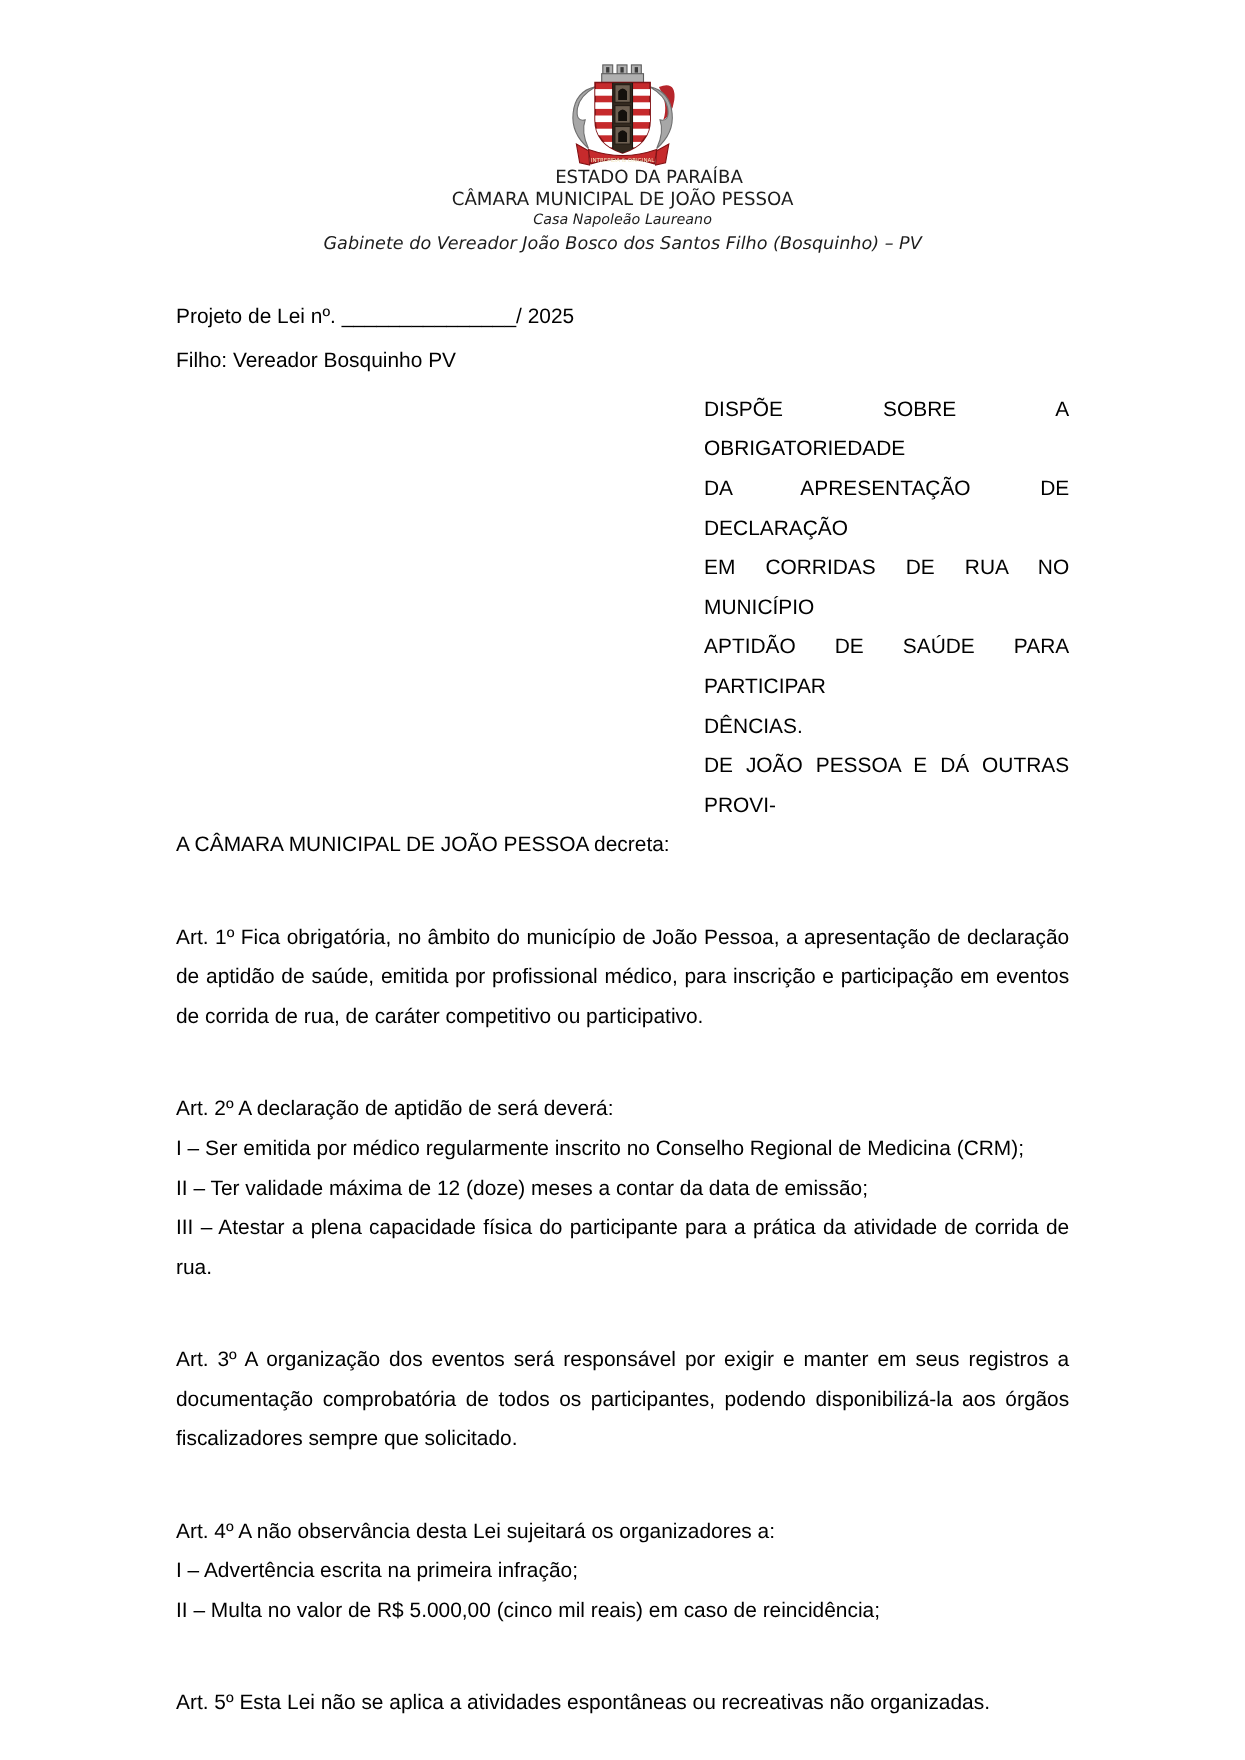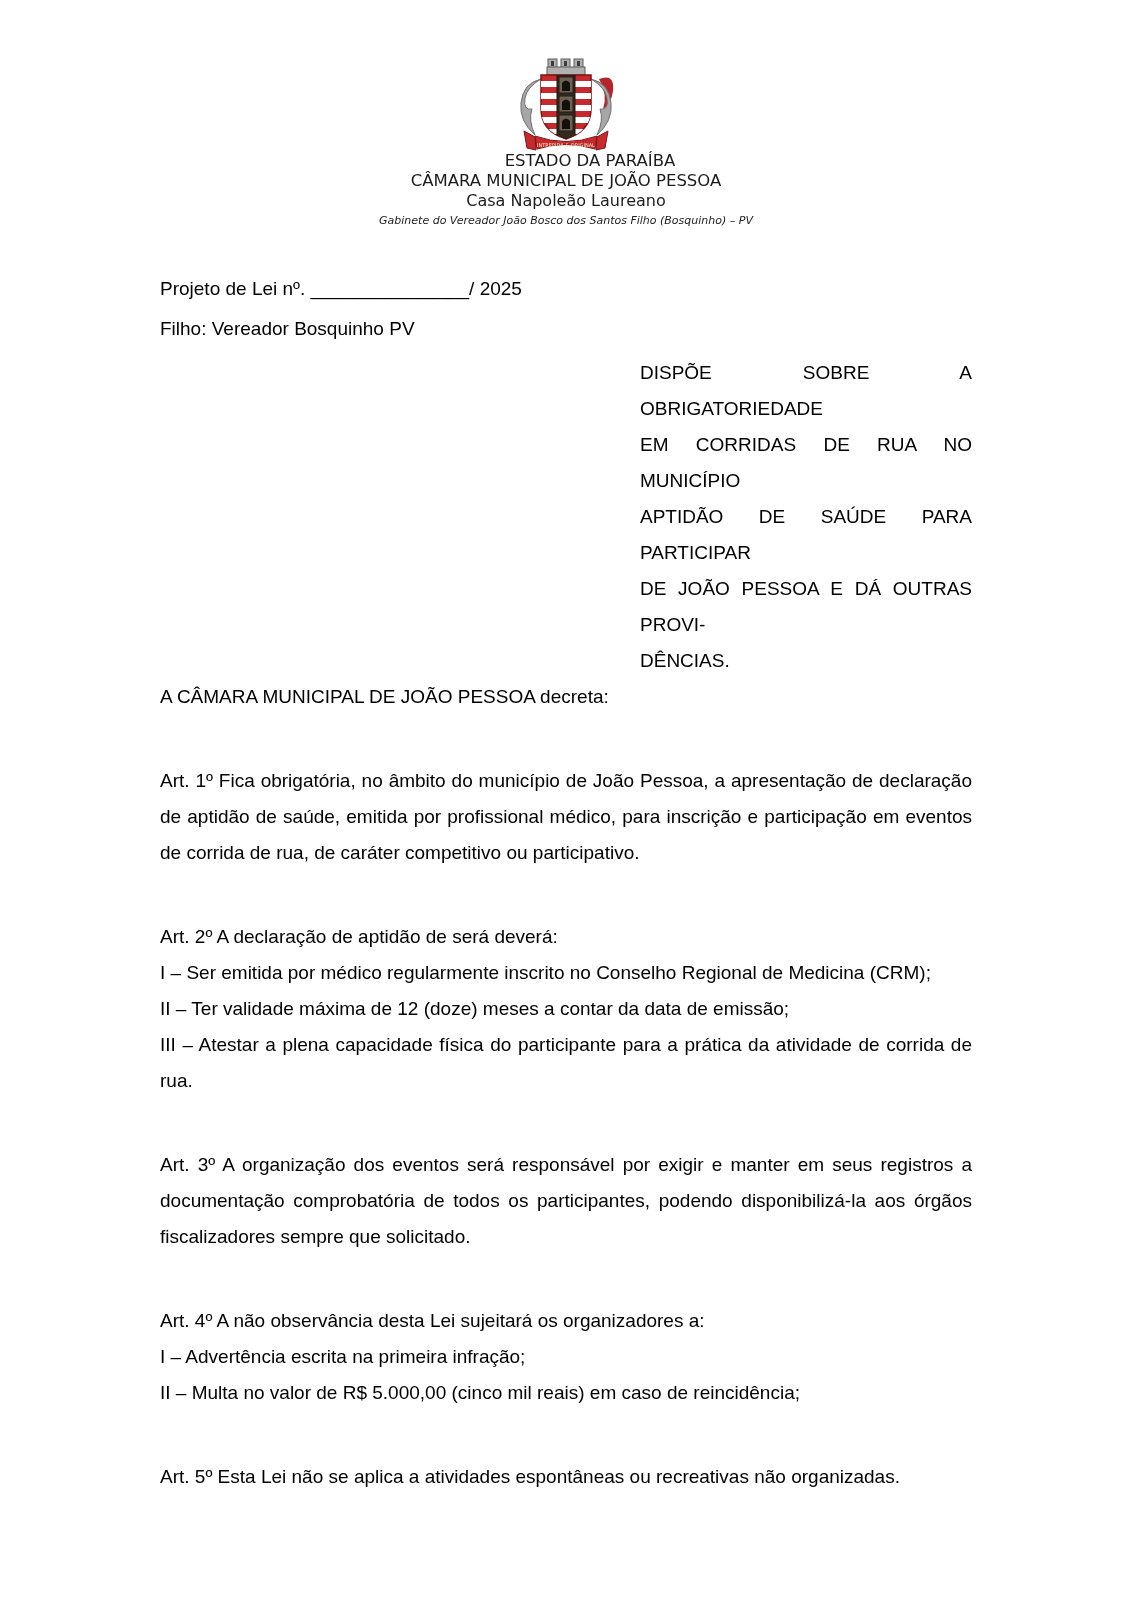--- a/index.html
+++ b/index.html
@@ -8,22 +8,22 @@
   .page { position:absolute; left:0; top:0; width:1132px; height:1600px; background:#fff; }
 
   
   .crest { position:absolute; left:505px; top:57px; width:122px; height:102px; }
 
   
   .hdr { position:absolute; top:151px; left:0; width:1132px; text-align:center;
          font-family:"DejaVu Sans", sans-serif; color:#1c1c1c; }
   .hdr-l1 { font-size:16.5px; line-height:20px;padding-left:48px; }
   .hdr-l2 { font-size:16.5px; line-height:20px; }
-  .hdr-l3 { font-size:16px;   line-height:20px; }
-  .hdr-l4 { font-size:11px;   line-height:20px; font-style:italic; }
+  .hdr-l3 { font-size:13px;   line-height:20px; font-style:italic; }
+  .hdr-l4 { font-size:16px;   line-height:20px; font-style:italic; }
 
   
   .content { position:absolute; left:160px; top:0; width:812px;
              font-size:19px; line-height:36px; color:#000; }
   .meta1 { margin-top:271px; white-space:nowrap; }
   .meta2 { margin-top:4px; }
   .blank-line { letter-spacing:0; }
 
   .ementa { margin-top:8px; margin-left:auto; width:332px; }
   .ementa-line { text-align:justify; text-align-last:justify; }
@@ -97,24 +97,25 @@
   </div>
 
   <div class="content">
 
     <div class="meta1"><span>Projeto de Lei nº. </span><span class="blank-line">_______________</span><span>/ 2025</span></div>
 
     <div class="meta2">Filho: Vereador Bosquinho PV</div>
 
     <div class="ementa">
         <div class="ementa-line">DISPÕE SOBRE A OBRIGATORIEDADE</div>
+        <div class="ementa-line">DA APRESENTAÇÃO DE DECLARAÇÃO</div>
         <div class="ementa-line">EM CORRIDAS DE RUA NO MUNICÍPIO</div>
         <div class="ementa-line">APTIDÃO DE SAÚDE PARA PARTICIPAR</div>
+        <div class="ementa-line">DÊNCIAS.</div>
         <div class="ementa-line">DE JOÃO PESSOA E DÁ OUTRAS PROVI-</div>
-        <div class="ementa-line">DÊNCIAS.</div>
       </div>
 
     <div class="decreta">A CÂMARA MUNICIPAL DE JOÃO PESSOA decreta:</div>
 
     <div id="articles">
         <div class="article">
           <div class="article-text">Art. 1º Fica obrigatória, no âmbito do município de João Pessoa, a apresentação de declaração de aptidão de saúde, emitida por profissional médico, para inscrição e participação em eventos de corrida de rua, de caráter competitivo ou participativo.</div>
         </div>
         <div class="article">
           <div class="article-text">Art. 2º A declaração de aptidão de será deverá:</div>

